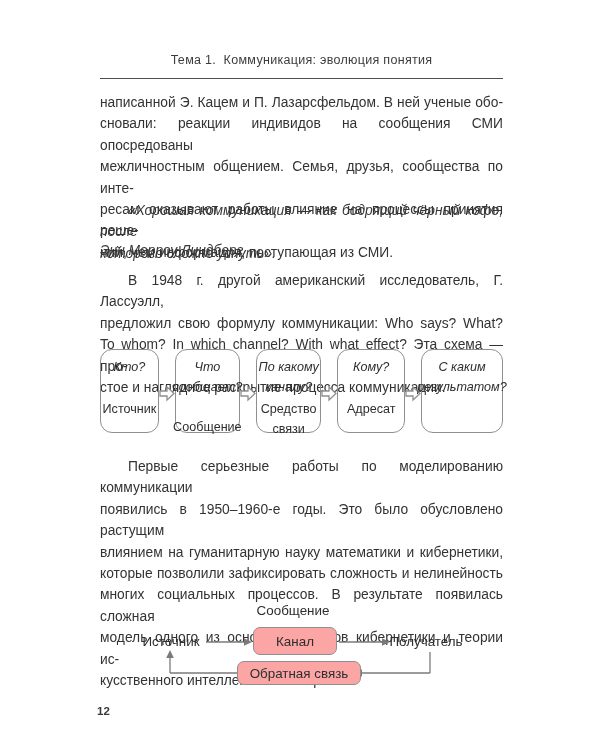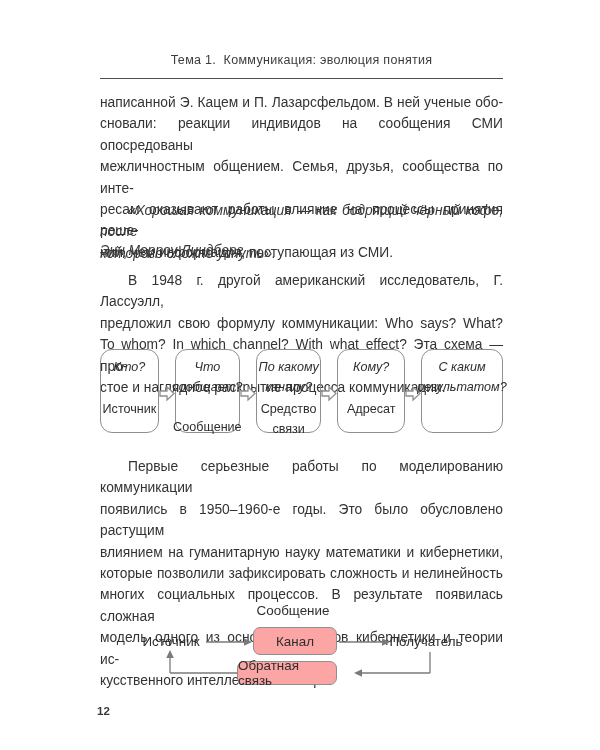--- a/index.html
+++ b/index.html
@@ -47,21 +47,21 @@
   .wiener{position:absolute;top:600px;left:0;width:403px;height:100px;}
   .wiener svg.wires{position:absolute;left:0;top:0;pointer-events:none;}
   .wlabel{position:absolute;font-size:13.4px;color:#2e2e2e;text-align:center;}
   .wmsg{left:143px;top:3px;width:100px;}
   .wsrc{left:36px;top:34px;width:70px;}
   .wrcv{left:289px;top:34px;width:74px;}
   .wbox{position:absolute;border:1.3px solid #8f8f8f;border-radius:7px;box-sizing:border-box;
         display:flex;align-items:center;justify-content:center;
         font-size:13.4px;color:#2e2e2e;background:#fca5a5;}
   .wchan{left:153px;top:27px;width:84px;height:28px;}
-  .wfb{left:137px;top:61px;width:100px;height:24px;}
+  .wfb{left:137px;top:61px;width:124px;height:24px;}
 
   .pageno{position:absolute;left:97px;top:705px;font-size:11.5px;font-weight:bold;color:#3a3a3a;}
 </style>
 </head>
 <body>
 
 <div class="content">
 
   <div class="hdr">Тема 1.  Коммуникация: эволюция понятия</div>
   <div class="hdr-rule"></div>

